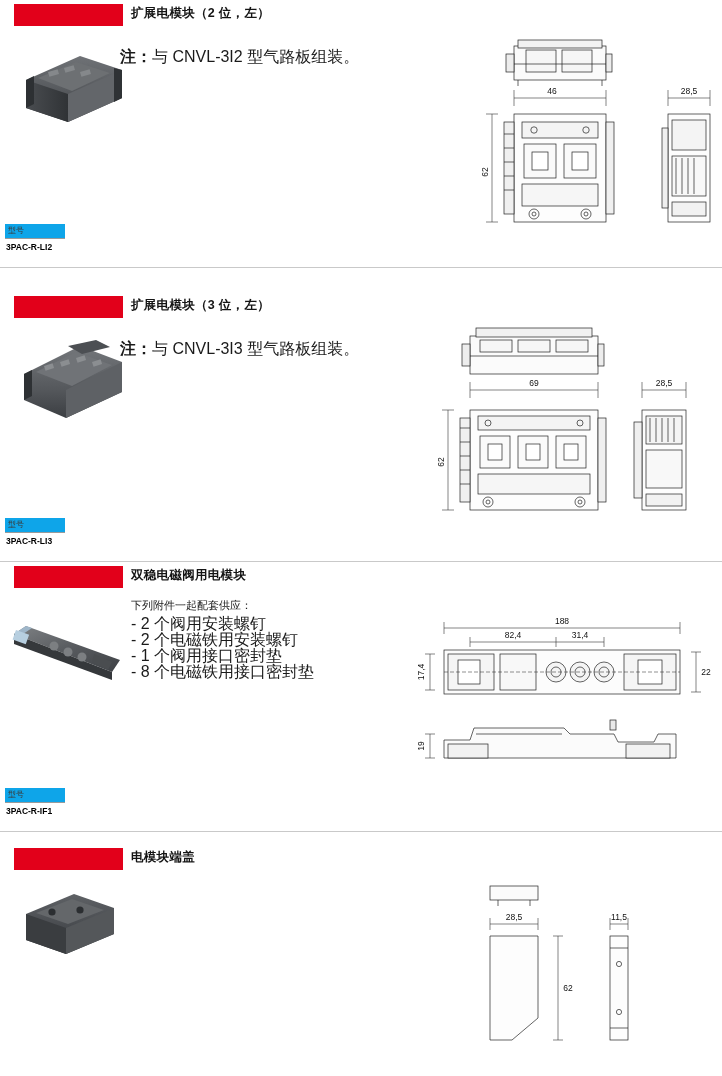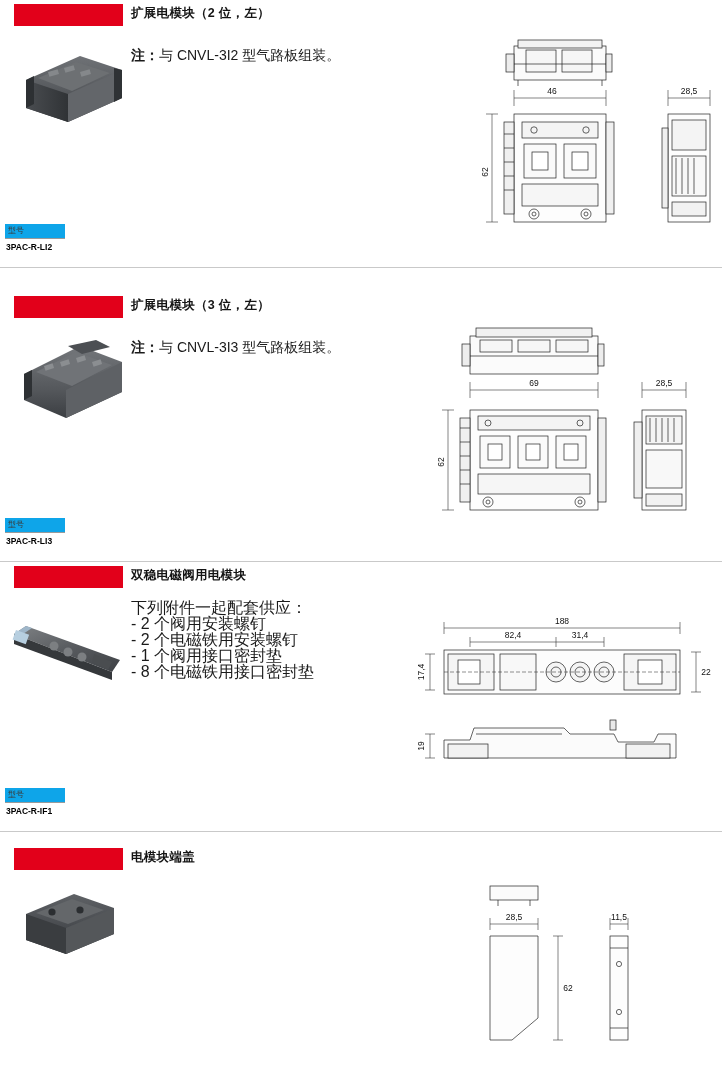--- a/index.html
+++ b/index.html
@@ -61,32 +61,32 @@
     position: absolute;
     left: 131px;
     top: 5px;
     font-size: 12.5px;
     font-weight: bold;
     letter-spacing: 0.3px;
     color: #141414;
   }
   .sec-note {
     position: absolute;
-    left: 131px;
+    left: 120px;
     top: 45px;
-    font-size: 14px;
+    font-size: 16px;
     color: #1a1a1a;
     line-height: 1.5;
   }
   .sec-note b { font-weight: bold; }
   .acc-title {
     position: absolute;
     left: 131px;
     top: 36px;
-    font-size: 16px;
+    font-size: 11px;
     color: #1a1a1a;
   }
   .acc-list {
     position: absolute;
     left: 131px;
     top: 54px;
     font-size: 16px;
     line-height: 16px;
     color: #1a1a1a;
   }

